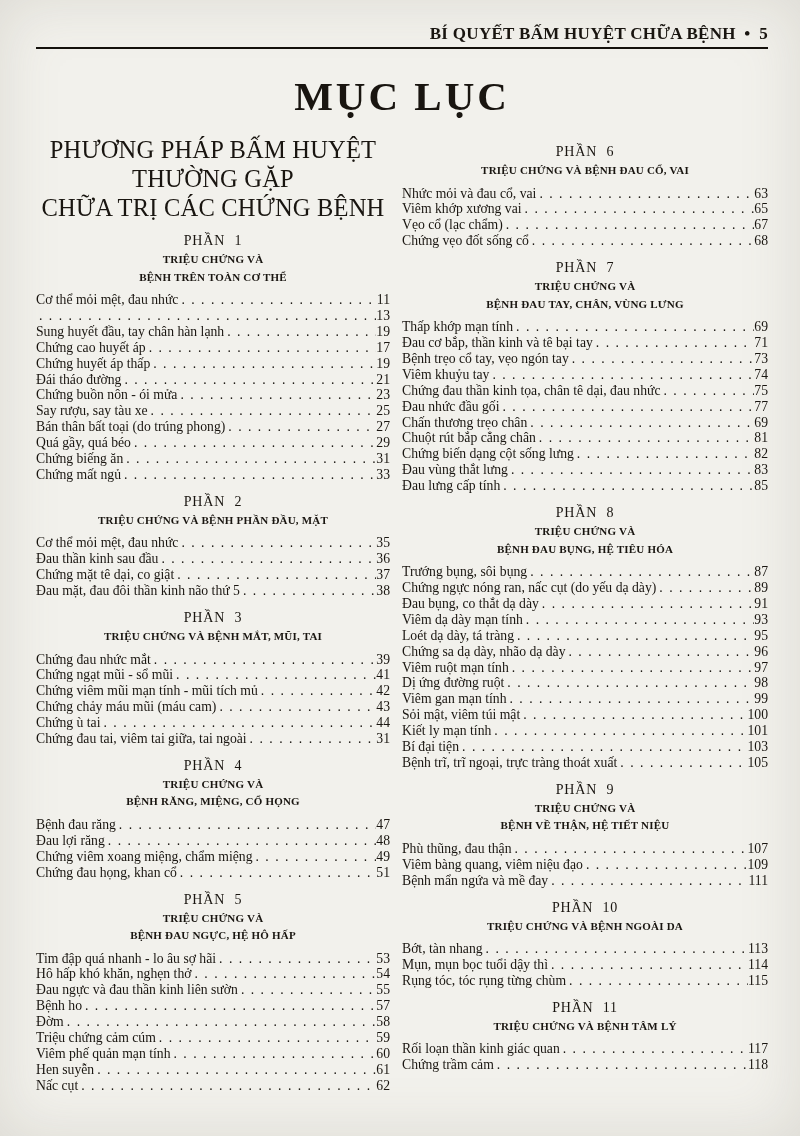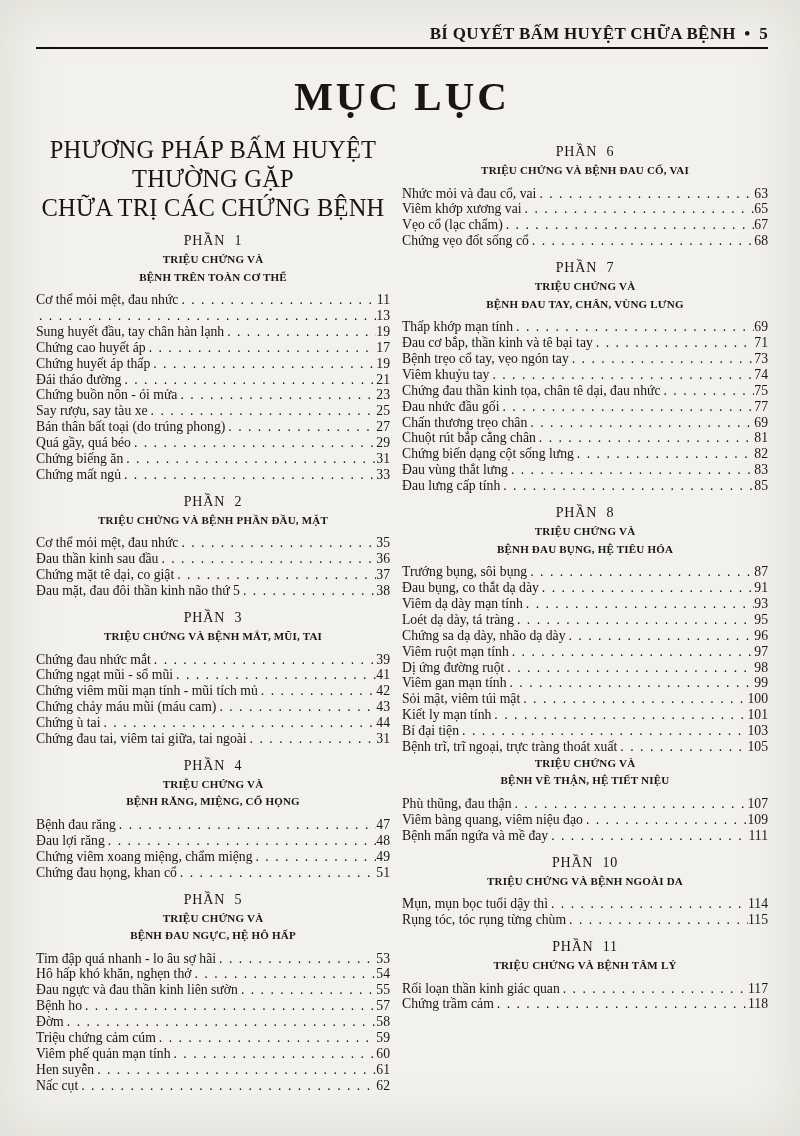--- a/index.html
+++ b/index.html
@@ -404,20 +404,25 @@
           <h3 class="sec-title">
             <div class="sec-title-line">TRIỆU CHỨNG VÀ</div>
             <div class="sec-title-line">BỆNH ĐAU BỤNG, HỆ TIÊU HÓA</div>
           </h3>
           <div class="entry">
             <span class="lbl">Trướng bụng, sôi bụng</span>
             <span class="dots"></span>
             <span class="pg">87</span>
           </div>
           <div class="entry">
+            <span class="lbl">Chứng ngực nóng ran, nấc cụt (do yếu dạ dày)</span>
+            <span class="dots"></span>
+            <span class="pg">89</span>
+          </div>
+          <div class="entry">
             <span class="lbl">Đau bụng, co thắt dạ dày</span>
             <span class="dots"></span>
             <span class="pg">91</span>
           </div>
           <div class="entry">
             <span class="lbl">Viêm dạ dày mạn tính</span>
             <span class="dots"></span>
             <span class="pg">93</span>
           </div>
           <div class="entry">
@@ -460,20 +465,21 @@
             <span class="dots"></span>
             <span class="pg">103</span>
           </div>
           <div class="entry">
             <span class="lbl">Bệnh trĩ, trĩ ngoại, trực tràng thoát xuất</span>
             <span class="dots"></span>
             <span class="pg">105</span>
           </div>
         </section>
         <section class="toc-section">
+          <div class="part-label">PHẦN 9</div>
           <h3 class="sec-title">
             <div class="sec-title-line">TRIỆU CHỨNG VÀ</div>
             <div class="sec-title-line">BỆNH VỀ THẬN, HỆ TIẾT NIỆU</div>
           </h3>
           <div class="entry">
             <span class="lbl">Phù thũng, đau thận</span>
             <span class="dots"></span>
             <span class="pg">107</span>
           </div>
           <div class="entry">
@@ -486,20 +492,25 @@
             <span class="dots"></span>
             <span class="pg">111</span>
           </div>
         </section>
         <section class="toc-section">
           <div class="part-label">PHẦN 10</div>
           <h3 class="sec-title">
             <div class="sec-title-line">TRIỆU CHỨNG VÀ BỆNH NGOÀI DA</div>
           </h3>
           <div class="entry">
+            <span class="lbl">Bớt, tàn nhang</span>
+            <span class="dots"></span>
+            <span class="pg">113</span>
+          </div>
+          <div class="entry">
             <span class="lbl">Mụn, mụn bọc tuổi dậy thì</span>
             <span class="dots"></span>
             <span class="pg">114</span>
           </div>
           <div class="entry">
             <span class="lbl">Rụng tóc, tóc rụng từng chùm</span>
             <span class="dots"></span>
             <span class="pg">115</span>
           </div>
         </section>

